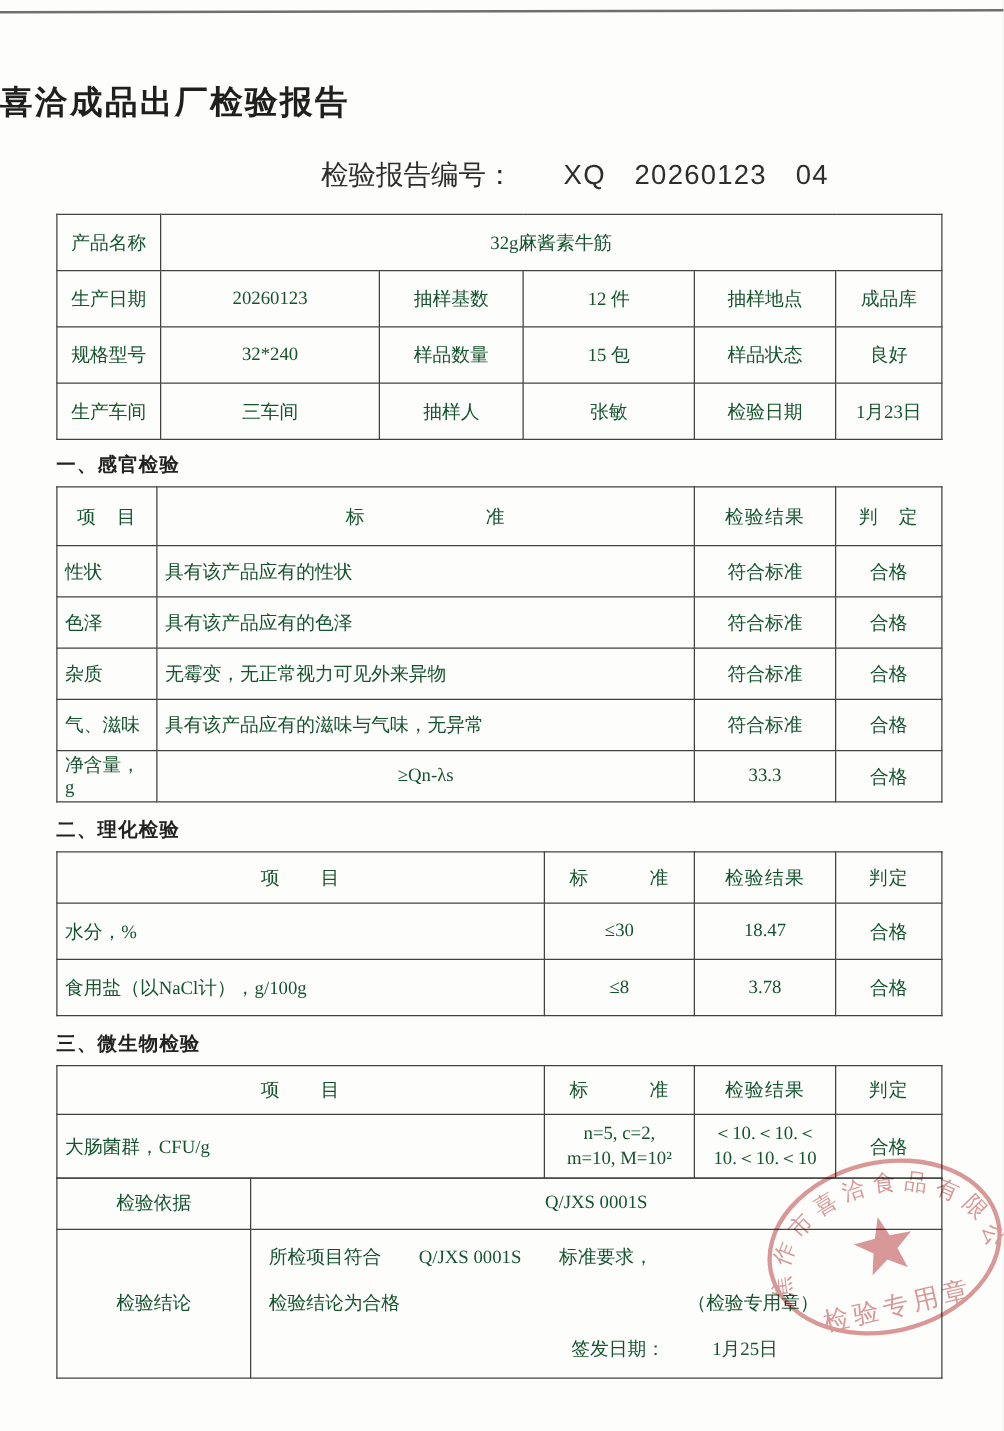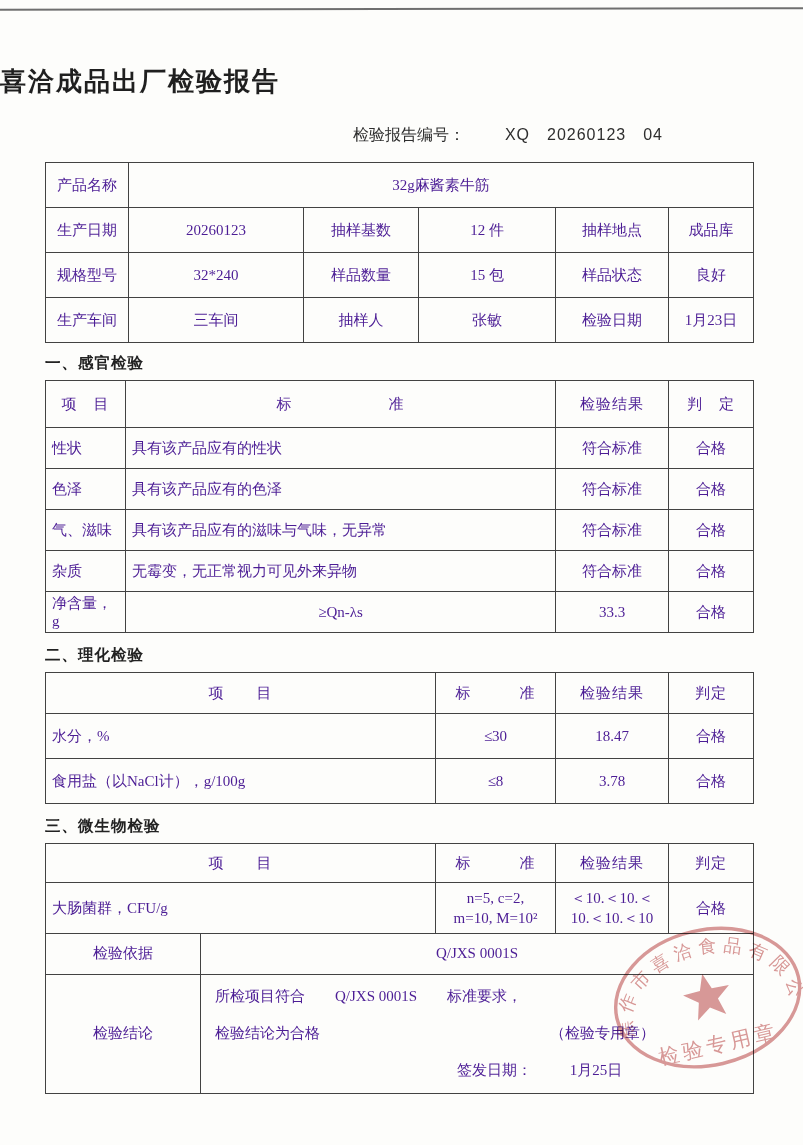--- a/index.html
+++ b/index.html
@@ -17,28 +17,28 @@
   }
   .doc-title{
     margin:64px 0 0 0;
     font-family:"Liberation Sans", sans-serif;
     font-weight:bold;font-size:26px;letter-spacing:2px;color:#1f1f1f;
   }
   .report-no-row{
     display:flex;justify-content:flex-end;align-items:baseline;
     margin:26px 140px 0 0;
     font-family:"Liberation Sans", sans-serif;
-    font-size:16px;font-weight:500;color:#2e2e2e;
+    font-size:22px;font-weight:500;color:#2e2e2e;
   }
   .report-no-row .val{white-space:pre;margin-left:40px;letter-spacing:1px;}
 
   table{
     border-collapse:collapse;table-layout:fixed;
     width:708px;margin-left:45px;
-    font-size:15px;color:#4c1d95;
+    font-size:15px;color:#14532d;
   }
   td{
     border:1.5px solid #424242;
     padding:2px 6px;
     text-align:center;vertical-align:middle;
     overflow:hidden;
   }
   .t1 td{height:40px;}
   .t2 .hrow td{height:42px;}
   .t2 td{height:36px;}
@@ -145,28 +145,28 @@
         <td>符合标准</td>
         <td>合格</td>
       </tr>
       <tr>
         <td class="left">色泽</td>
         <td class="left">具有该产品应有的色泽</td>
         <td>符合标准</td>
         <td>合格</td>
       </tr>
       <tr>
+        <td class="left">杂质</td>
+        <td class="left">无霉变，无正常视力可见外来异物</td>
+        <td>符合标准</td>
+        <td>合格</td>
+      </tr>
+      <tr>
         <td class="left">气、滋味</td>
         <td class="left">具有该产品应有的滋味与气味，无异常</td>
-        <td>符合标准</td>
-        <td>合格</td>
-      </tr>
-      <tr>
-        <td class="left">杂质</td>
-        <td class="left">无霉变，无正常视力可见外来异物</td>
         <td>符合标准</td>
         <td>合格</td>
       </tr>
       <tr>
         <td class="left">净含量，g</td>
         <td>≥Qn-λs</td>
         <td>33.3</td>
         <td>合格</td>
       </tr>
     </tbody>

